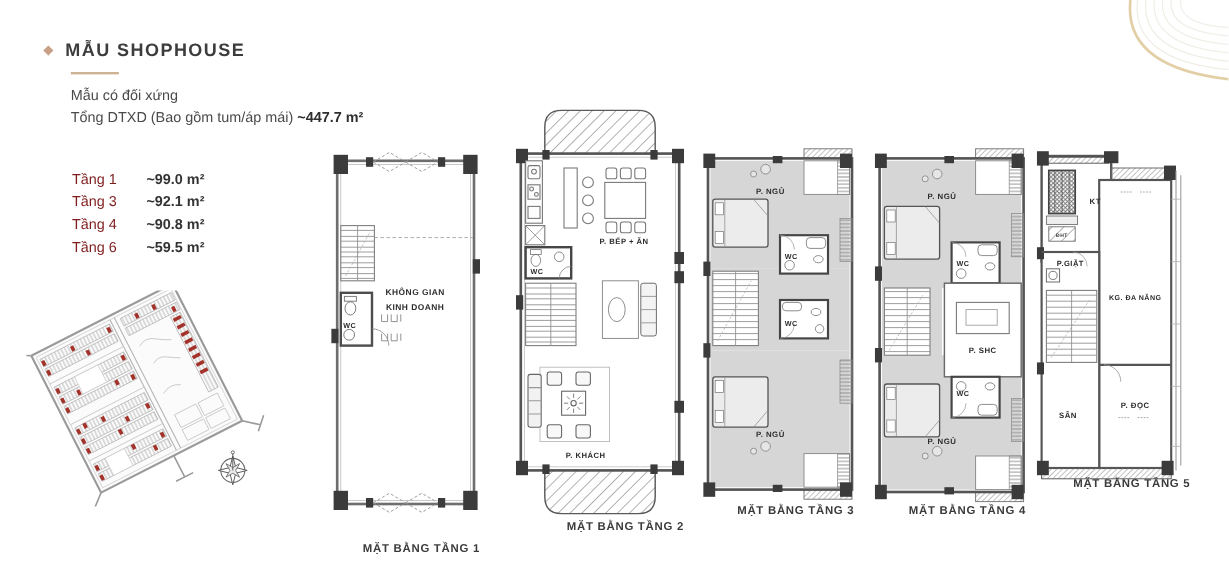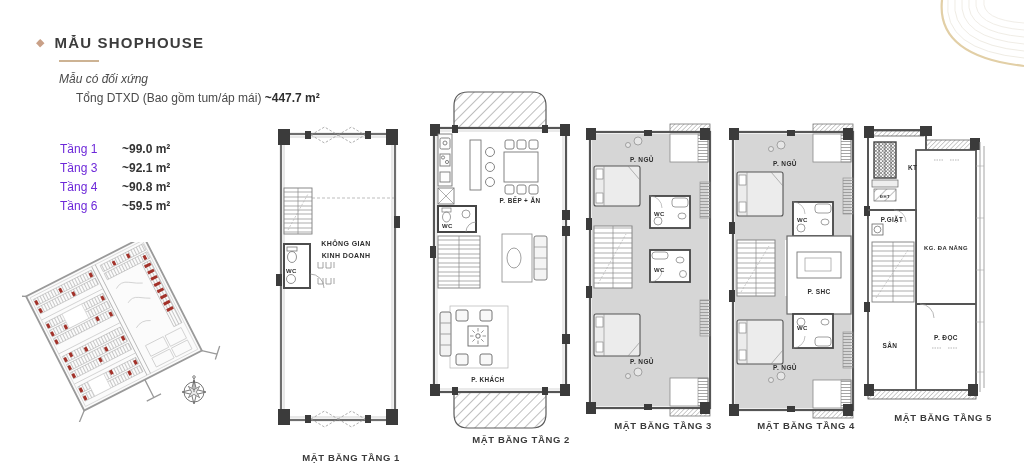--- a/index.html
+++ b/index.html
@@ -7,28 +7,28 @@
   .page{position:relative;width:1024px;height:470px;background:#fff;overflow:hidden;}
   svg text{font-family:"Liberation Sans","DejaVu Sans",sans-serif;}
 
   
   .header{position:absolute;left:36px;top:34px;width:280px;}
   .title-row{display:flex;align-items:center;gap:10px;}
   .diamond{color:#c9a087;font-size:11px;line-height:1;}
   .category{font-size:15px;font-weight:600;letter-spacing:1.2px;color:#3c3c3c;}
   .model{margin-left:21px;font-size:22px;font-weight:700;letter-spacing:1px;color:#bd8d7b;margin-top:2px;}
   .divider{margin-left:23px;margin-top:9px;width:40px;height:2px;background:#cdb394;}
-  .subtitle{margin-left:23px;margin-top:10px;font-size:12px;color:#4a4a4a;font-style:italic;}
-  .total{margin-left:40px;margin-top:5px;font-size:12px;color:#4a4a4a;white-space:nowrap;}
+  .subtitle{margin-left:23px;margin-top:10px;font-size:12px;color:#4a4a4a;}
+  .total{margin-left:23px;margin-top:5px;font-size:12px;color:#4a4a4a;white-space:nowrap;}
   .total b{color:#2f2f2f;}
 
   
   .areas{position:absolute;left:60px;top:139px;}
   .arow{display:flex;font-size:12px;height:19px;align-items:center;}
-  .arow .lab{width:52px;color:#6d28d9;}
+  .arow .lab{width:52px;color:#7f1d1d;}
   .arow .val{font-weight:700;color:#333;margin-left:10px;}
 
   
   .plan{position:absolute;}
   .caption{position:absolute;font-size:9.5px;font-weight:600;letter-spacing:.6px;color:#3b3b3b;text-align:right;white-space:nowrap;}
 
   .rl{font-weight:700;fill:#2d2d2d;letter-spacing:.4px;}
   .decor{position:absolute;top:0;right:0;}
 </style>
 </head>
@@ -489,15 +489,15 @@
   <text class="rl" x="28" y="100" font-size="6.3" text-anchor="middle">P.GIẶT</text>
   <text class="rl" x="82" y="128" font-size="5.9" text-anchor="middle">KG. ĐA NĂNG</text>
   <text class="rl" x="26" y="226" font-size="6.5" text-anchor="middle">SÂN</text>
   <text class="rl" x="82" y="218" font-size="6.5" text-anchor="middle">P. ĐỌC</text>
 </svg>
 
 <div class="caption" style="left:276px;top:452px;width:124px">MẶT BẰNG TẦNG 1</div>
 <div class="caption" style="left:430px;top:434px;width:140px">MẶT BẰNG TẦNG 2</div>
 <div class="caption" style="left:580px;top:420px;width:132px">MẶT BẰNG TẦNG 3</div>
 <div class="caption" style="left:723px;top:420px;width:132px">MẶT BẰNG TẦNG 4</div>
-<div class="caption" style="left:864px;top:412px;width:128px">MẶT BẰNG TẦNG 5</div>
+<div class="caption" style="left:864px;top:398px;width:128px">MẶT BẰNG TẦNG 5</div>
 
 </div>
 
 </body></html>

